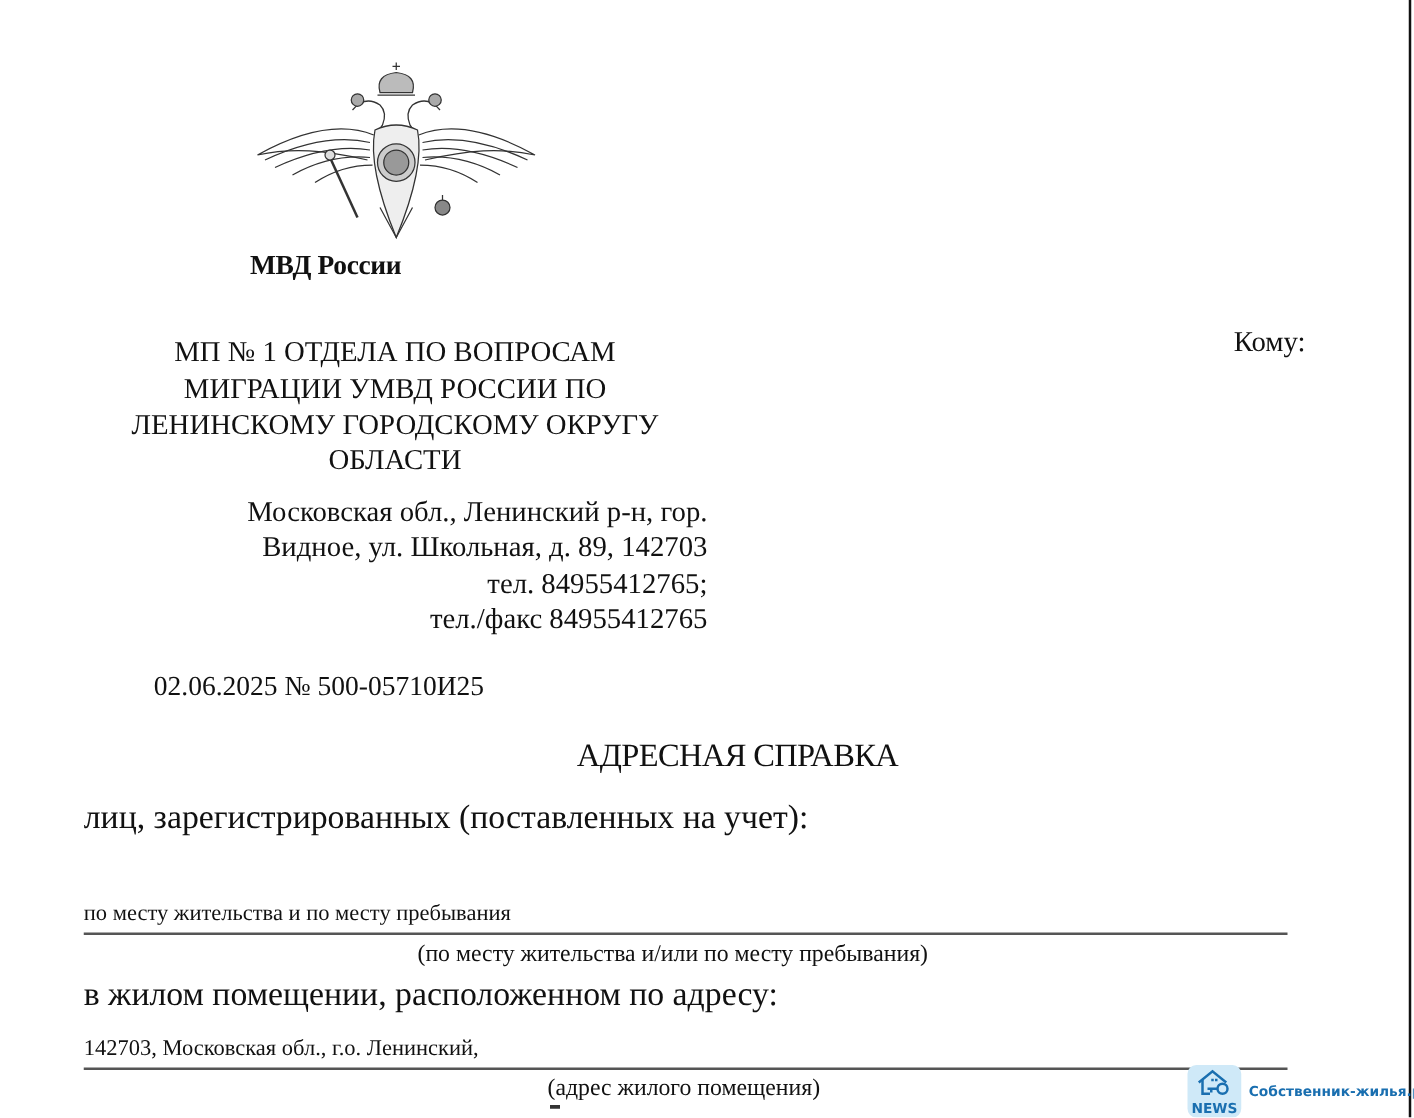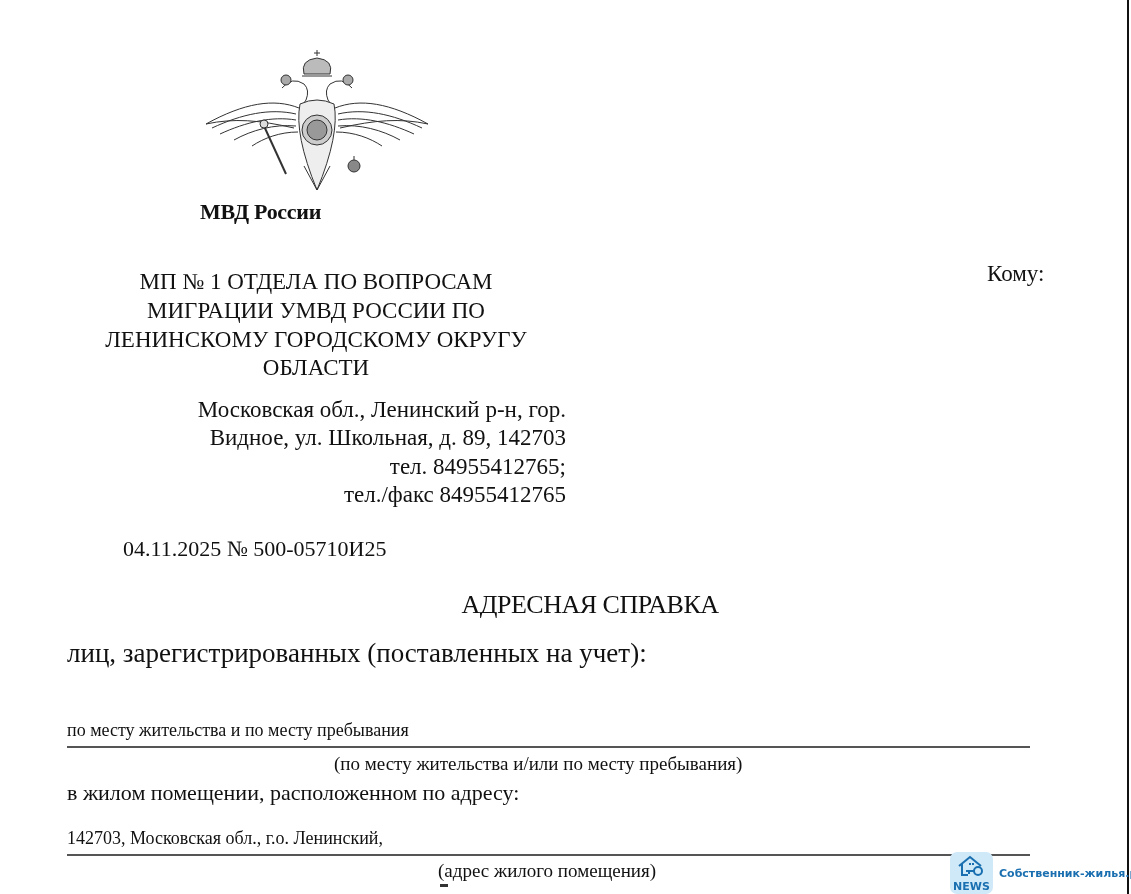--- a/index.html
+++ b/index.html
@@ -15,21 +15,21 @@
           font-size: 23px; line-height: 28.4px; }
   .komu { position: absolute; left: 987px; top: 261px; font-size: 23px; }
   .docnum { position: absolute; left: 123px; top: 536px; font-size: 22px; }
   .title { position: absolute; left: 0; top: 590px; width: 1180px; text-align: center;
            font-size: 26px; letter-spacing: -0.5px; }
   .para { position: absolute; left: 67px; top: 636px; width: 980px; font-size: 27px; line-height: 34px; }
   .para .indent { padding-left: 75px; }
   .fill-line { position: absolute; left: 67px; width: 963px; border-bottom: 2px solid #555;
                font-size: 18px; line-height: 32px; white-space: nowrap; }
   .caption { position: absolute; font-size: 19px; }
-  .plain { position: absolute; left: 67px; font-size: 22px; }
+  .plain { position: absolute; left: 67px; font-size: 27px; }
   .cut { position: absolute; left: 440px; top: 884px; width: 8px; height: 3px; background: #333; }
   .watermark { position: absolute; left: 950px; top: 852px; display: flex; align-items: center; gap: 6px; }
   .wm-badge { width: 43px; height: 42px; border-radius: 7px; background: #cfe9f8; position: relative; }
   .wm-badge svg { position: absolute; left: 6px; top: 2px; }
   .wm-news { position: absolute; left: 0; width: 43px; bottom: 1px; text-align: center;
              font-family: "DejaVu Sans", sans-serif; font-size: 11px; font-weight: bold; color: #1a6fb0; }
   .wm-text { font-family: "DejaVu Sans", sans-serif; font-size: 11px; font-weight: bold; color: #1a6fb0; white-space: nowrap; }
 </style>
 </head>
 <body>
@@ -85,21 +85,21 @@
 
 <div class="addr">
   <div>Московская обл., Ленинский р-н, гор.</div>
   <div>Видное, ул. Школьная, д. 89, 142703</div>
   <div>тел. 84955412765;</div>
   <div>тел./факс 84955412765</div>
 </div>
 
 <div class="komu">Кому:</div>
 
-<div class="docnum">04.11.2025 № 500-05710И25</div>
+<div class="docnum">02.06.2025 № 500-05710И25</div>
 
 <div class="title">АДРЕСНАЯ СПРАВКА</div>
 
 <div class="para">
   <div>лиц, зарегистрированных (поставленных на учет):</div>
 </div>
 
 <div class="fill-line" style="top:714px;">по месту жительства и по месту пребывания</div>
 <div class="caption" style="left:334px; top:753px;text-align:right;">(по месту жительства и/или по месту пребывания)</div>
 

